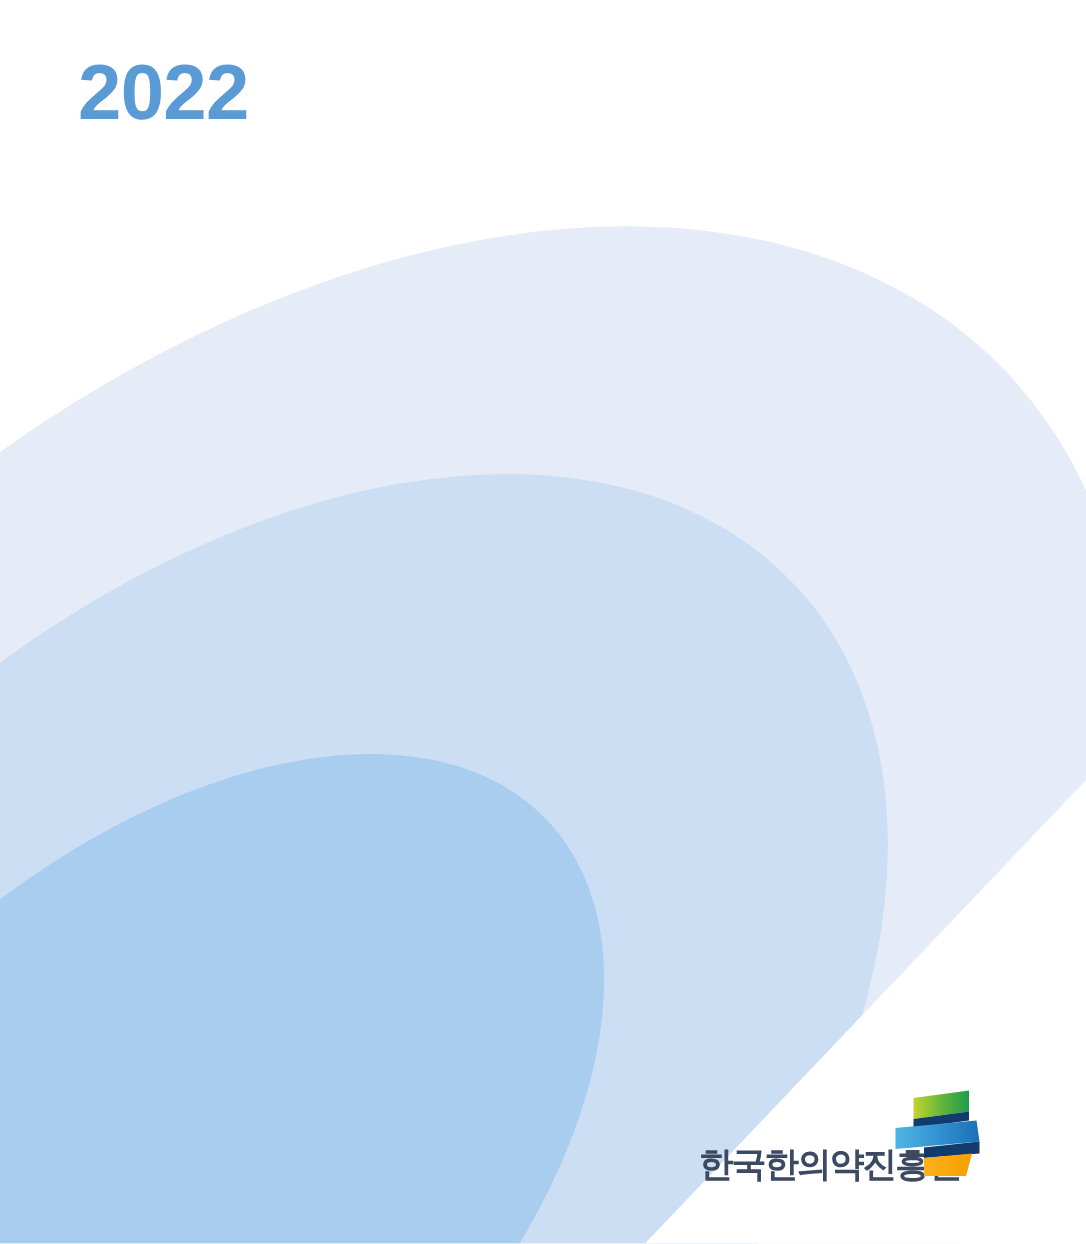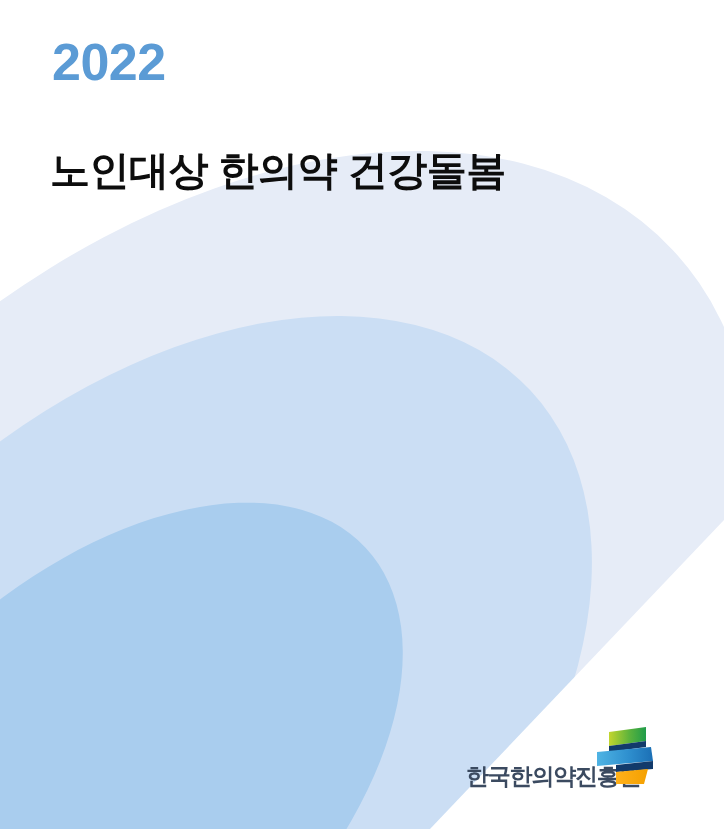--- a/index.html
+++ b/index.html
@@ -120,21 +120,20 @@
         <polygon points="724,520 724,829 430,829" fill="#ffffff"></polygon>
       </g>
     </svg>
   </div>
 
   <div class="content">
 
     <div class="year">2022</div>
 
     <div class="title-block">
-      <div class="title-line">노인대상 한의약 건강돌봄</div>
     </div>
 
     <div class="logo">
 
       <div class="logo-wordmark">한국한의약진흥원</div>
 
       <svg class="logo-mark" viewBox="0 0 62 66" xmlns="http://www.w3.org/2000/svg">
         <defs>
           <linearGradient id="gGreen" x1="0" y1="0" x2="1" y2="0">
             <stop offset="0%" stop-color="#c3d52e"></stop>

